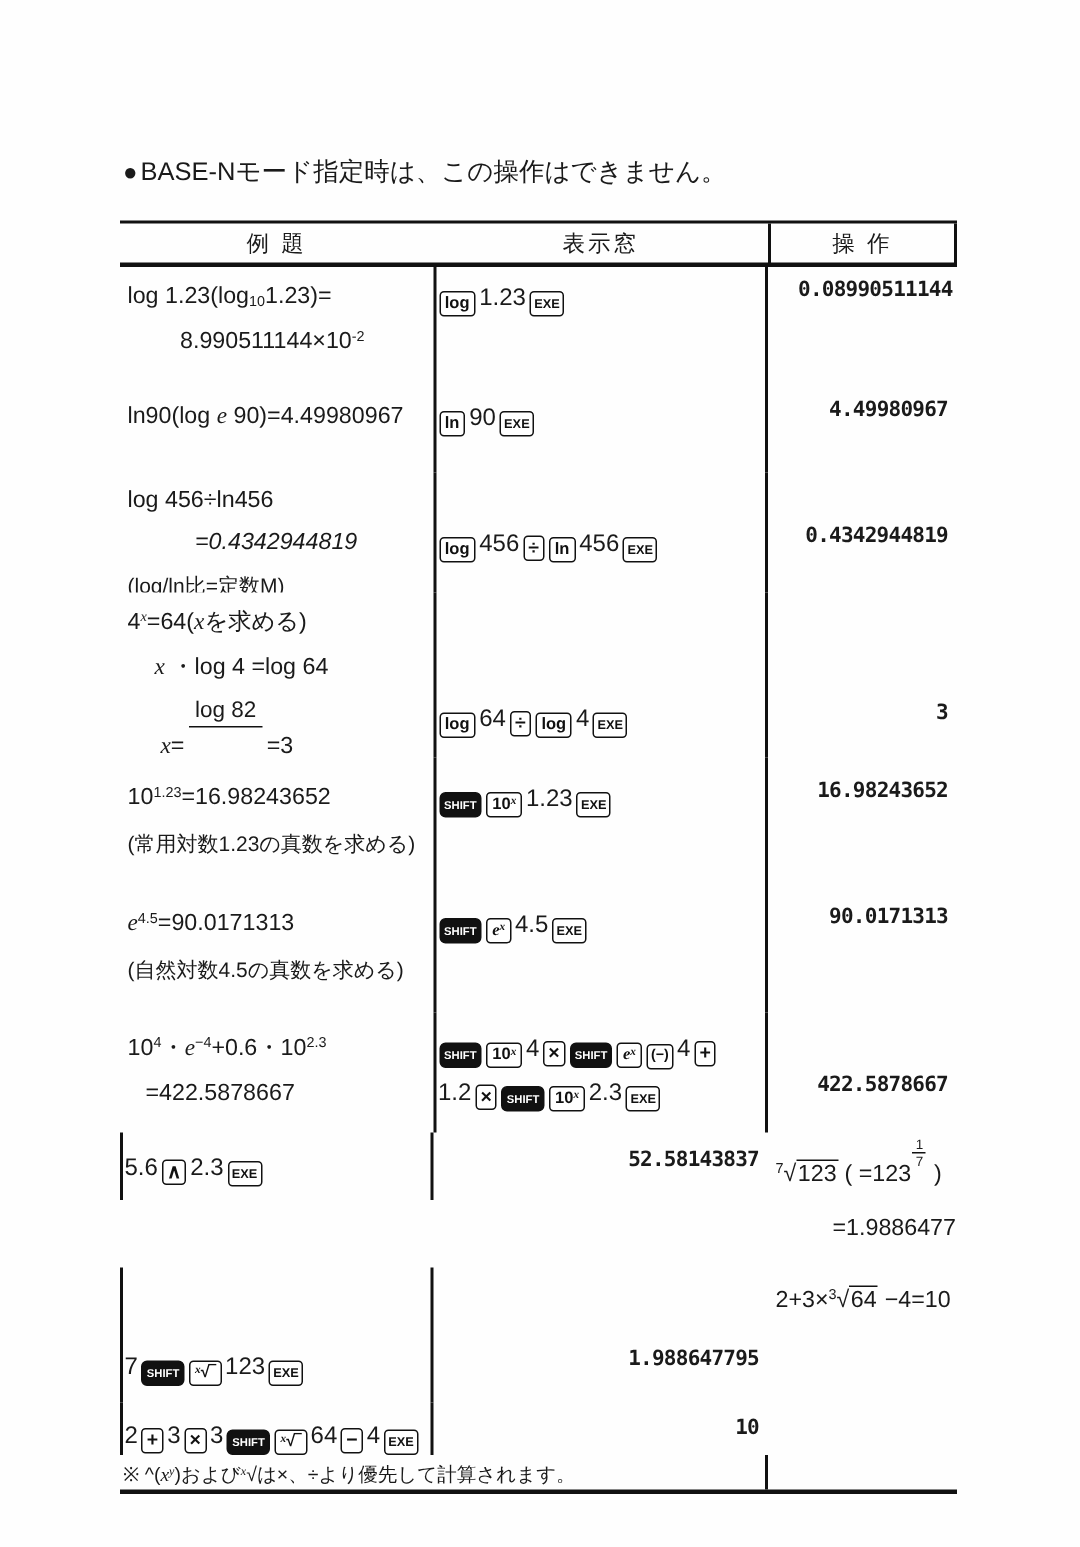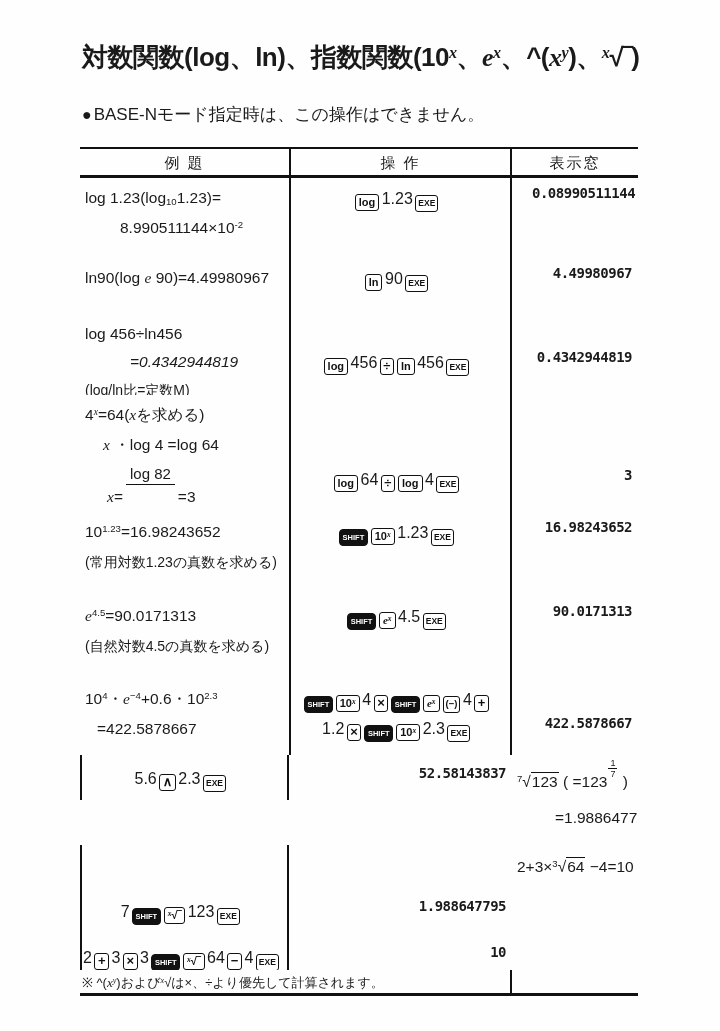--- a/index.html
+++ b/index.html
@@ -24,21 +24,21 @@
     display:grid; grid-template-columns:209px 223px 126px;
     border-top:2px solid #111; border-bottom:3px solid #111; height:31px;
   }
   .thead .hc {
     font-size:15px; text-align:center; line-height:27px; letter-spacing:2px;
   }
   .thead .hc.mid { border-left:2px solid #111; border-right:2px solid #111; }
   .tbody { display:grid; grid-template-columns:209px 223px 126px; border-bottom:3px solid #111; }
   .c-ex  { padding-left:5px; overflow:hidden; }
   .c-op  { border-left:2px solid #111; border-right:2px solid #111;
-           text-align:center; padding-right:8px; overflow:hidden; }
+           text-align:left; padding-right:8px; overflow:hidden; }
   .c-disp{ text-align:right; padding-right:6px;
            font-family:"DejaVu Sans Mono", monospace; font-weight:bold; font-size:14px;
            letter-spacing:-0.5px; }
   .ex-line { line-height:28px; font-size:15.5px; white-space:nowrap; }
   .ex-line.jp { font-size:14px; }
   .ex-line.tall { line-height:40px; }
   .ex-line.fracline { line-height:1; padding-top:6px; }
   .op-line { line-height:29px; font-size:16px; white-space:nowrap; }
   .fnote { grid-column:1/3; border-right:2px solid #111; font-size:13px;
            padding-left:2px; white-space:nowrap; overflow:hidden; }
@@ -71,31 +71,30 @@
   .pagenum {
     position:absolute; left:0; top:954px; width:720px; text-align:center;
     font-family:"Liberation Serif", serif; font-size:17px;
   }
 </style>
 </head>
 <body>
 
 <div class="page">
 
-  <h1 class="title"><span>対数関数(log、ln)、指数関数(10</span><span class="s-supi">x</span><span>、</span><span class="s-i">e</span><span class="s-supi">x</span><span>、^(</span><span class="s-i">x</span><span class="s-supi">y</span><span>)、</span><span class="s-supi">x</span><span>√‾)</span></h1>
 
   <div class="notice">
     <span class="bullet">●</span><span>BASE-Nモード指定時は、この操作はできません。</span>
   </div>
 
   <div class="tablewrap">
     <div class="thead">
       <div class="hc">例 題</div>
+      <div class="hc">表示窓</div>
       <div class="hc mid">操 作</div>
-      <div class="hc">表示窓</div>
     </div>
     <div class="tbody" id="tbody">
         <div class="c-ex" style="height: 80px; padding-top: 6px;">
           <div class="ex-line"><span>log 1.23(log</span><span class="s-sub">10</span><span>1.23)=</span></div>
           <div class="ex-line" style="padding-left: 35px;"><span>8.990511144×10</span><span class="s-sup">-2</span></div>
         </div>
         <div class="c-op" style="height: 80px; padding-top: 6px;">
           <div class="op-line"><span class="key fn">log</span><span class="op-txt">1.23</span><span class="key exe">EXE</span></div>
         </div>
         <div class="c-disp" style="height: 80px; padding-top: 7px; margin-left: 20px;">0.08990511144</div>

